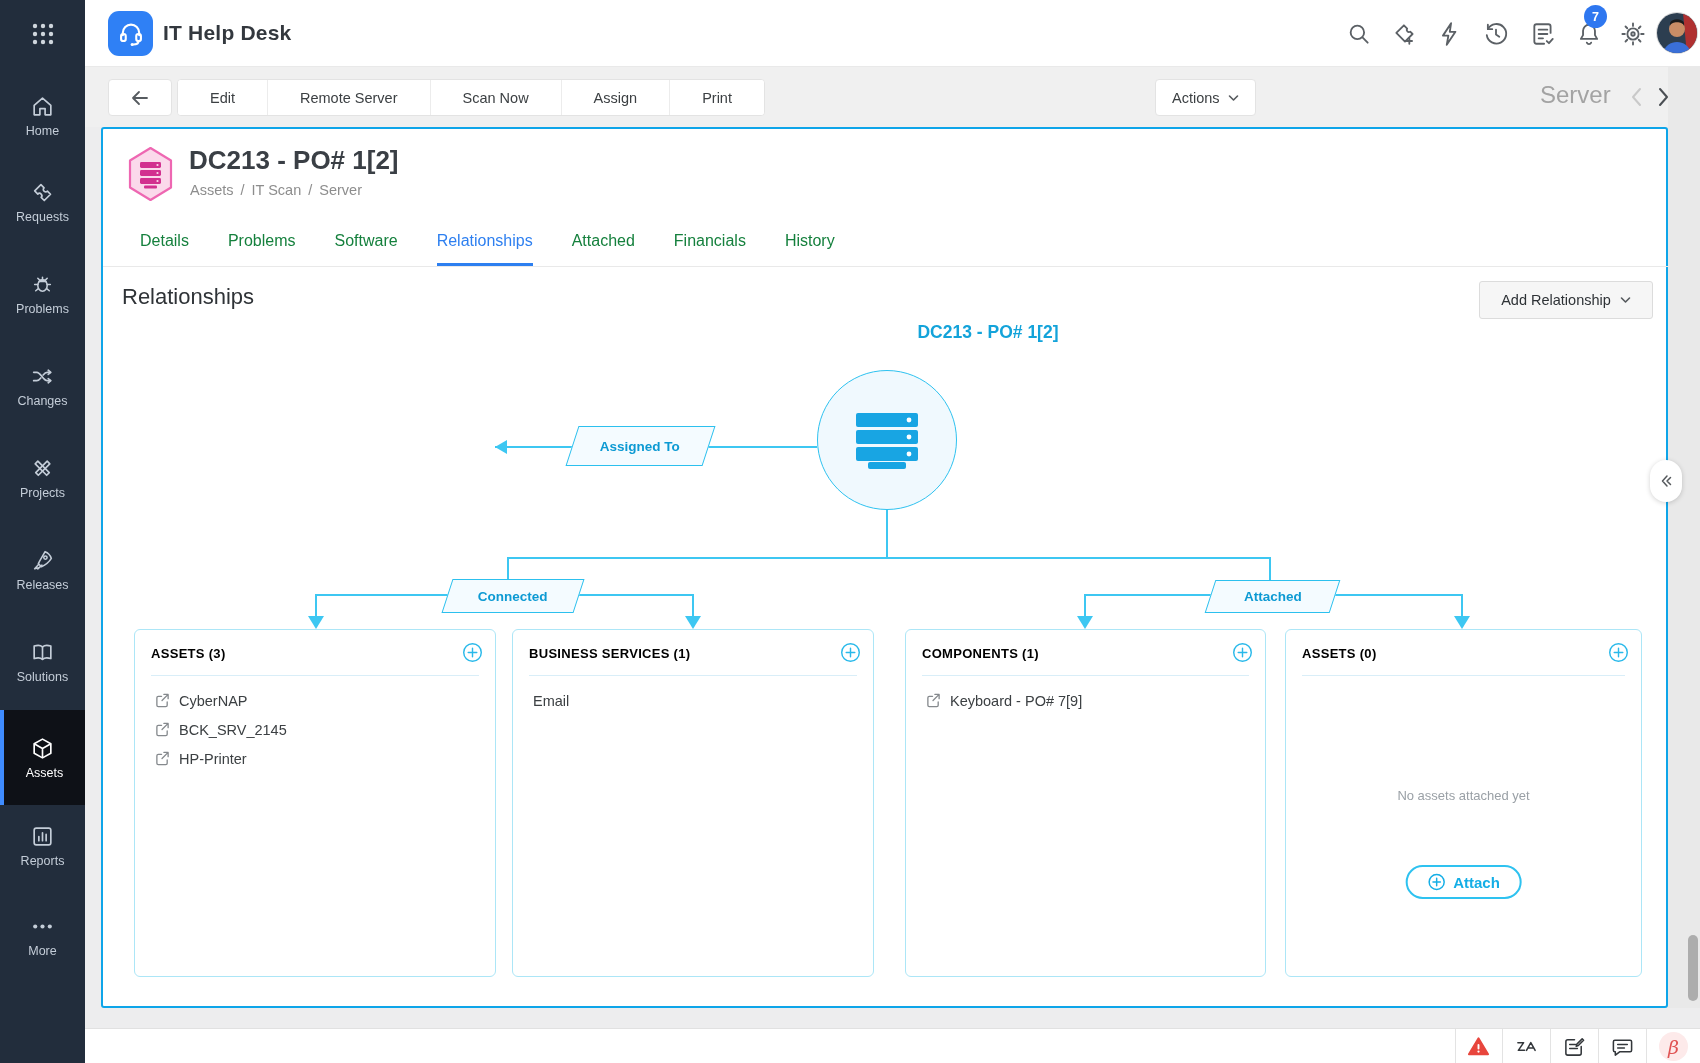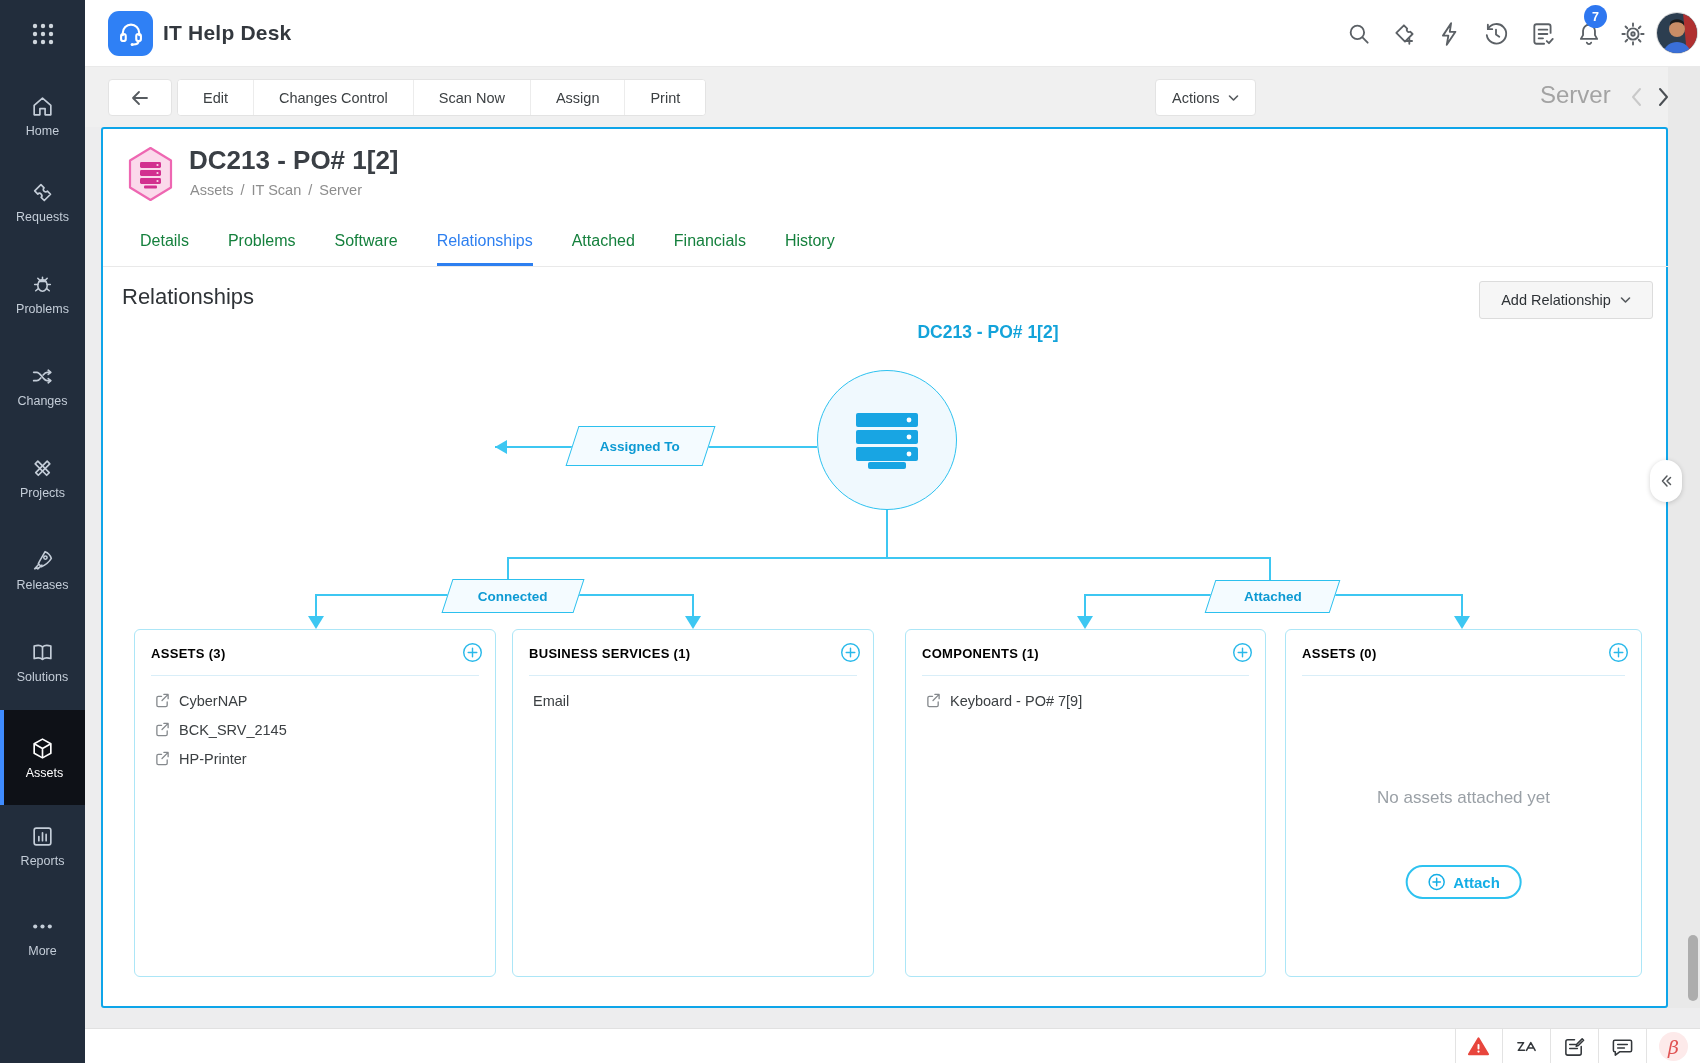--- a/index.html
+++ b/index.html
@@ -21,21 +21,21 @@
   .nav-item { position:absolute; left:0; width:85px; height:62px; display:flex; flex-direction:column; align-items:center; justify-content:flex-start; color:#c4cdd8; cursor:pointer; }
   .nav-item svg { width:25px; height:25px; }
   .nav-label { margin-top:5px; font-size:12.5px; }
   .nav-active { position:absolute; left:0; top:643px; width:85px; height:95px; background:#0e1117; border-left:4px solid #3f8cff; display:flex; flex-direction:column; align-items:center; justify-content:center; color:#ffffff; cursor:pointer; }
   .nav-active svg { width:25px; height:25px; margin-left:-4px; }
 
   
   .toolstrip { position:absolute; left:85px; top:67px; width:1615px; height:60px; background:#f0f0f0; }
   .backbtn { position:absolute; left:108px; top:79px; width:64px; height:37px; background:#fff; border:1px solid #e3e3e3; border-radius:4px; display:flex; align-items:center; justify-content:center; color:#565b60; cursor:pointer; }
   .btngroup { position:absolute; left:177px; top:79px; height:37px; display:flex; background:#fff; border:1px solid #e3e3e3; border-radius:4px; overflow:hidden; }
-  .tbtn { padding:0 25px; display:flex; align-items:center; font-size:14.5px; color:#3c4043; border-right:1px solid #ececec; cursor:pointer; background:#fff; white-space:nowrap; }
+  .tbtn { padding:0 32px; display:flex; align-items:center; font-size:14.5px; color:#3c4043; border-right:1px solid #ececec; cursor:pointer; background:#fff; white-space:nowrap; }
   .tbtn:last-child { border-right:none; }
   .actionsbtn { position:absolute; left:1155px; top:79px; height:37px; padding:0 16px; background:#fff; border:1px solid #e3e3e3; border-radius:4px; display:flex; align-items:center; gap:8px; font-size:14.5px; color:#3c4043; cursor:pointer; }
   .entity-label { position:absolute; left:1540px; top:81px; font-size:24px; color:#a3a3a3; }
   .chev { position:absolute; top:85px; width:22px; height:24px; cursor:pointer; }
 
   
   .card { position:absolute; left:101px; top:127px; width:1567px; height:881px; background:#ffffff; border:2px solid #0ea5e9; border-radius:3px; z-index:5; }
   .hexwrap { position:absolute; left:24px; top:17px; width:47px; height:56px; }
   .asset-title { position:absolute; left:86px; top:16px; font-size:26px; font-weight:700; color:#3a3f45; }
   .crumb { position:absolute; left:87px; top:53px; font-size:14.5px; color:#8d8d8d; display:flex; gap:7px; }
@@ -60,21 +60,21 @@
   .userbox .ub-div { position:absolute; left:16px; right:16px; top:44px; height:1px; background:#cfeaf6; }
   .userbox .ub-row { position:absolute; left:16px; top:54px; display:flex; align-items:center; gap:8px; font-size:15px; color:#3c4043; }
 
   .panel { position:absolute; top:500px; height:348px; background:#fff; border:1.5px solid #ace6f7; border-radius:6px; z-index:8; }
   .panel-title { position:absolute; left:16px; top:16px; font-size:13px; font-weight:700; letter-spacing:.3px; color:#000000; }
   .panel-add { position:absolute; right:12px; top:12px; width:21px; height:21px; color:#29b9ea; cursor:pointer; }
   .panel-div { position:absolute; left:16px; right:16px; top:45px; height:1px; background:#d9eef8; }
   .panel-items { position:absolute; left:20px; right:12px; top:56px; }
   .pitem { display:flex; align-items:center; gap:9px; height:29px; font-size:14.5px; color:#3c4043; cursor:pointer; }
   .pitem .xlink { width:15px; height:15px; color:#85898d; flex:0 0 auto; }
-  .empty-text { position:absolute; left:0; width:100%; top:158px; text-align:center; font-size:17px; color:#9aa0a6; }
+  .empty-text { position:absolute; left:0; width:100%; top:158px; text-align:center; font-size:13px; color:#9aa0a6; }
   .attachbtn { position:absolute; left:50%; transform:translateX(-50%); top:235px; height:34px; padding:0 20px; border:2px solid #2ec2f0; border-radius:18px; background:#fff; display:flex; align-items:center; gap:8px; font-size:15px; font-weight:700; color:#14aee6; cursor:pointer; }
 
   
   .gutter { position:absolute; left:1668px; top:67px; width:32px; height:961px; background:#e9e9e9; z-index:4; }
   .scroll-thumb { position:absolute; left:1688px; top:935px; width:10px; height:66px; background:#adadad; border-radius:5px; z-index:6; cursor:pointer; }
   .collapse-pill { position:absolute; left:1650px; top:460px; width:32px; height:42px; background:#fff; border-radius:16px; box-shadow:0 1px 5px rgba(0,0,0,.18); display:flex; align-items:center; justify-content:center; color:#55595d; z-index:7; cursor:pointer; }
   .gapband { position:absolute; left:85px; top:1008px; width:1615px; height:20px; background:#ededee; z-index:9; }
   .footer { position:absolute; left:85px; top:1028px; width:1615px; height:35px; background:#fff; border-top:1px solid #e1e1e1; z-index:10; }
   .fdiv { position:absolute; top:0; width:1px; height:35px; background:#e3e3e3; }
   .ficon { position:absolute; top:6px; width:23px; height:23px; color:#33373b; cursor:pointer; }
@@ -227,21 +227,21 @@
   </div>
 
   <div class="toolstrip"></div>
   <div class="backbtn">
     <svg width="24" height="24" viewBox="0 0 24 24" fill="none" stroke="currentColor" stroke-width="1.8" stroke-linecap="round" stroke-linejoin="round">
         <path d="M19 12H5M11 6l-6 6 6 6"></path>
       </svg>
   </div>
   <div class="btngroup">
     <div class="tbtn">Edit</div>
-    <div class="tbtn">Changes Control</div>
+    <div class="tbtn">Remote Server</div>
     <div class="tbtn">Scan Now</div>
     <div class="tbtn">Assign</div>
     <div class="tbtn">Print</div>
   </div>
   <div class="actionsbtn">
     <span>Actions</span>
     <svg width="11" height="8" viewBox="0 0 11 8" fill="none" stroke="#55595d" stroke-width="1.6" stroke-linecap="round" stroke-linejoin="round">
         <path d="M1.5 2l4 4 4-4"></path>
       </svg>
   </div>

